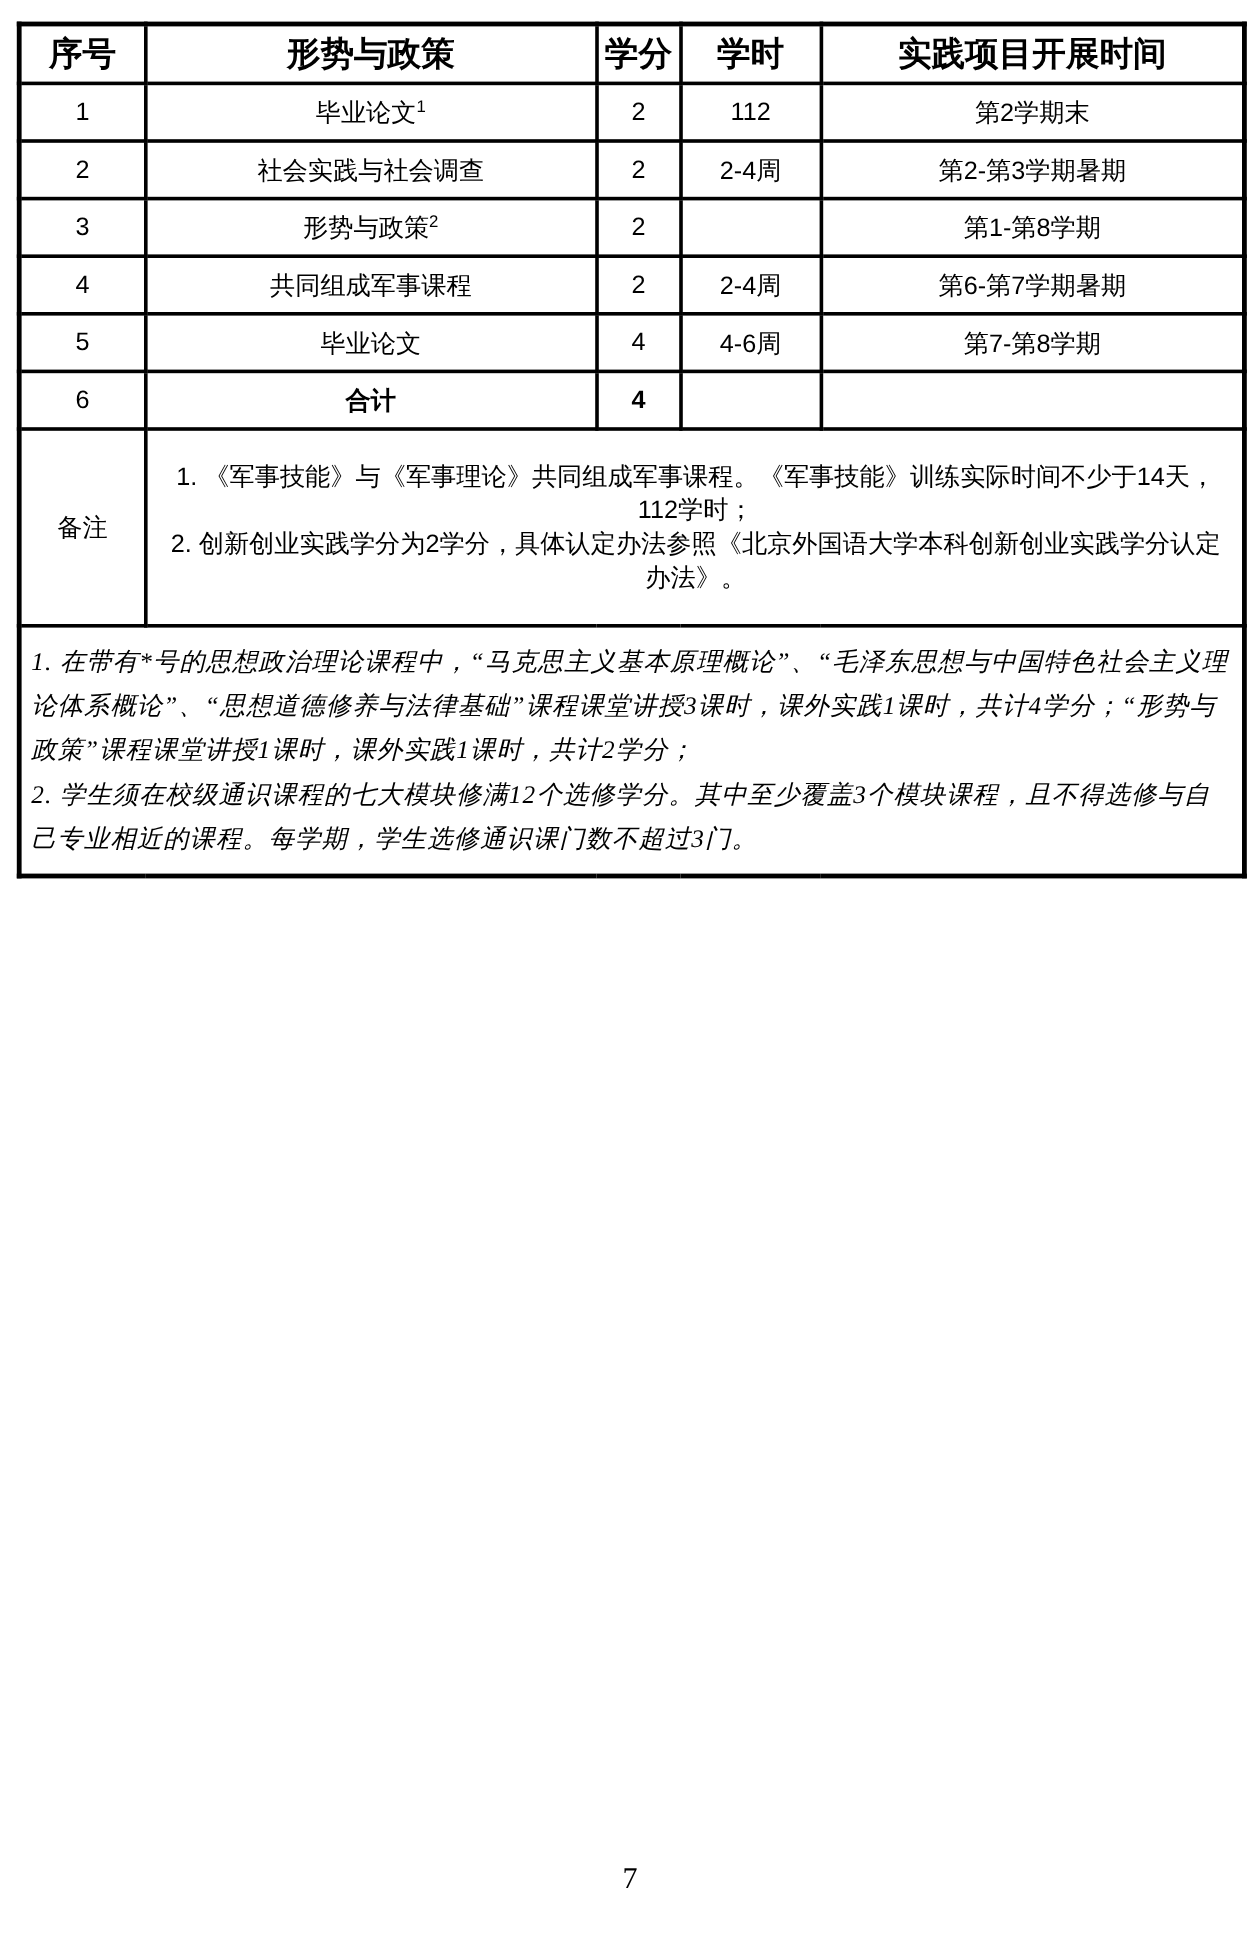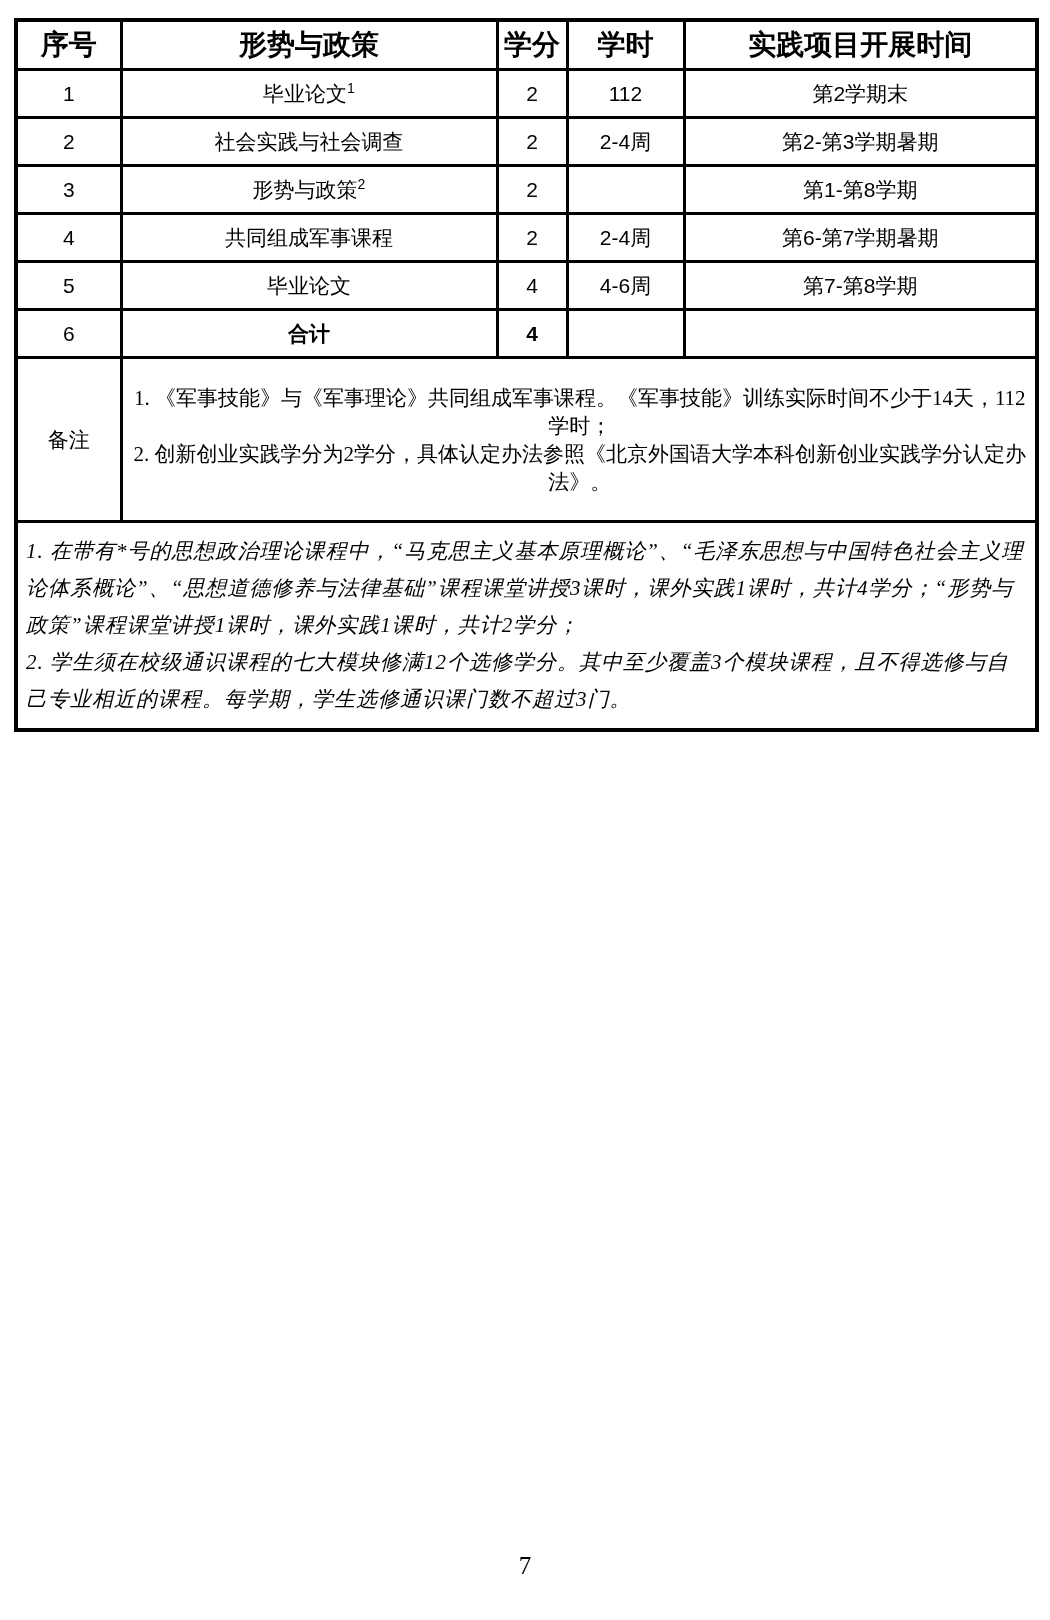--- a/index.html
+++ b/index.html
@@ -51,21 +51,20 @@
   .remark-row { height: 164px; }
   .remark-label {
     font-weight: normal;
     font-size: 22px;
   }
   .remark-body {
     text-align: right;
     font-size: 20.5px;
     line-height: 28px;
     padding: 6px 8px 6px 10px !important;
-    font-family: Liberation Serif, serif;
   }
   .remark-body p { margin: 0; }
   .notes-row { height: 196px; }
   .notes-cell {
     text-align: left !important;
     vertical-align: top !important;
     font-family: "Liberation Serif", serif;
     font-style: italic;
     font-size: 22.5px;
     line-height: 37px;

